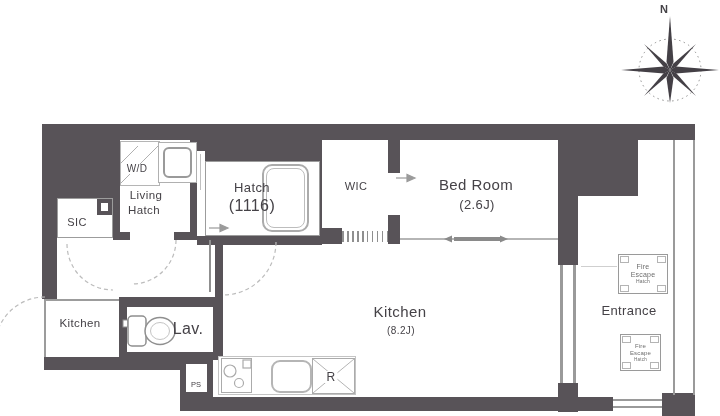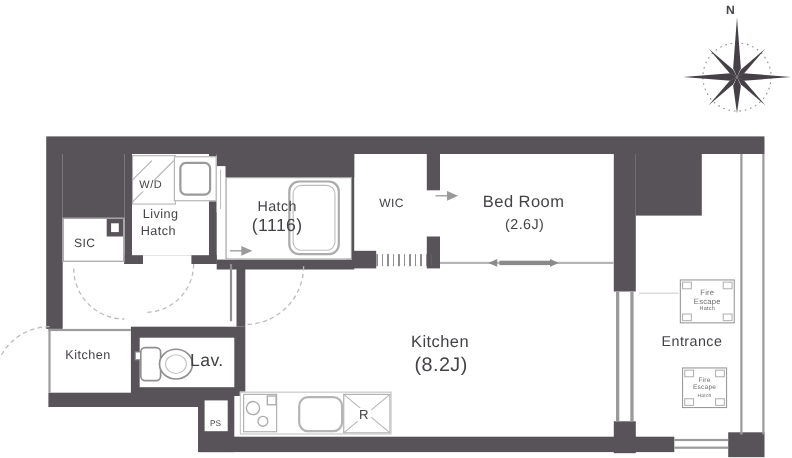--- a/index.html
+++ b/index.html
@@ -172,17 +172,17 @@
   <div class="lbl" style="left:252px;top:187px;font-size:13px">Hatch</div>
   <div class="lbl" style="left:252px;top:206px;font-size:16px">(1116)</div>
   <div class="lbl" style="left:356px;top:186px;font-size:11px">WIC</div>
   <div class="lbl" style="left:476px;top:184px;font-size:15px">Bed Room</div>
   <div class="lbl" style="left:477px;top:204px;font-size:13px">(2.6J)</div>
   <div class="lbl" style="left:77px;top:222px;font-size:11px">SIC</div>
   <div class="lbl" style="left:80px;top:324px;font-size:11.5px">Kitchen</div>
   <div class="lbl" style="left:188px;top:329px;font-size:16px">Lav.</div>
   <div class="lbl" style="left:196px;top:385px;font-size:7.5px;letter-spacing:0">PS</div>
   <div class="lbl" style="left:400px;top:311px;font-size:15px">Kitchen</div>
-  <div class="lbl" style="left:401px;top:331px;font-size:18px">(8.2J)</div>
+  <div class="lbl" style="left:401px;top:331px;font-size:10px">(8.2J)</div>
   <div class="lbl" style="left:629px;top:310px;font-size:13px">Entrance</div>
   <div class="lbl" style="left:331px;top:377px;font-size:12px;background:#fff;padding:0 2px">R</div>
 
 </div>
 
 </body></html>

